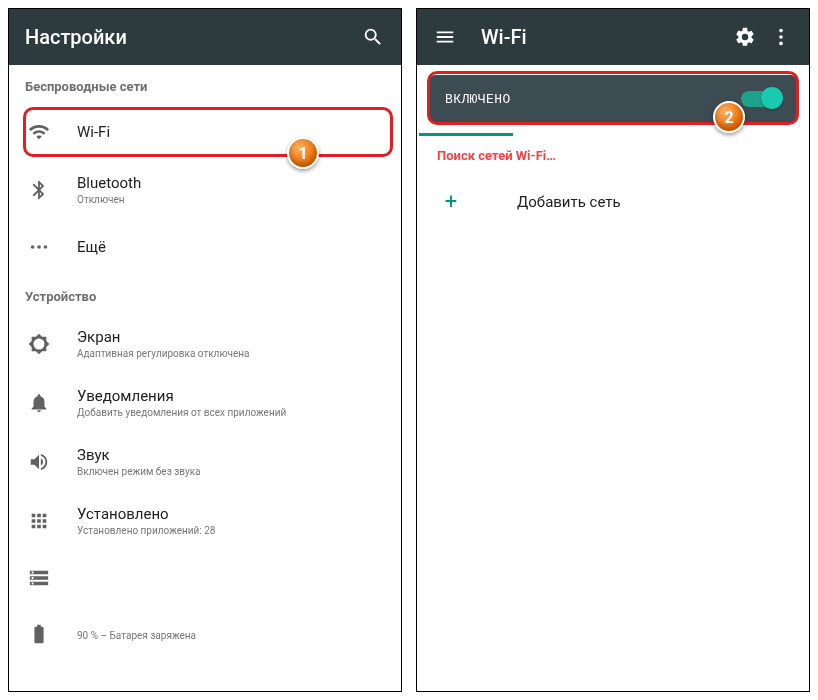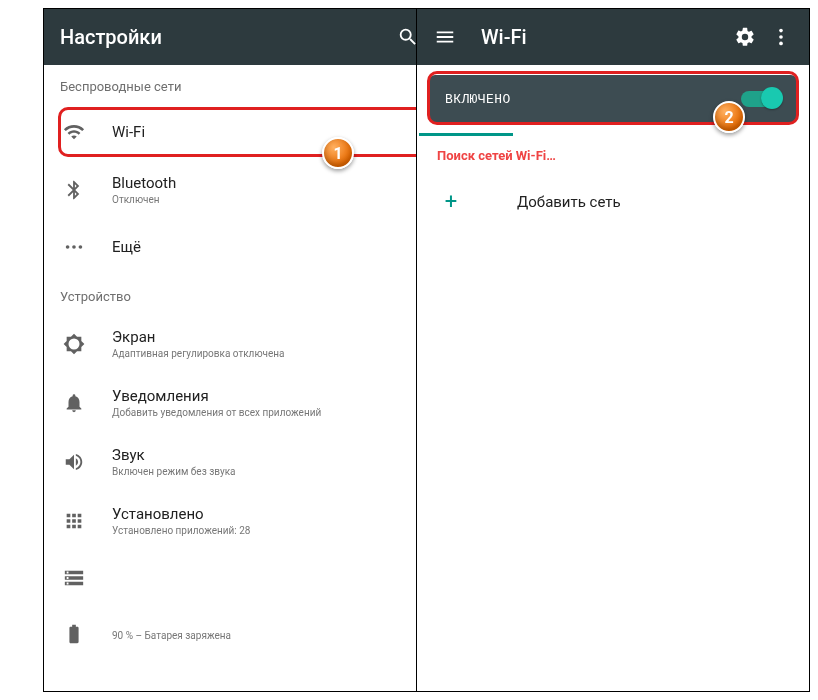--- a/index.html
+++ b/index.html
@@ -1,26 +1,26 @@
 <!DOCTYPE html>
 <html><head>
 <meta charset="utf-8">
 <style>
 * { margin: 0; padding: 0; box-sizing: border-box; font-family: Roboto, "Helvetica Neue", Arial, sans-serif; }
 body { background: #fff; width: 818px; height: 700px; position: relative; }
 .frame { position: absolute; border: 1px solid #000; background: #fff; overflow: hidden; }
-.frame1 { left: 8px; top: 8px; width: 394px; height: 684px; margin-left: 35px; }
+.frame1 { left: 8px; top: 8px; width: 394px; height: 684px; }
 .frame2 { left: 416px; top: 8px; width: 394px; height: 684px; }
 
 .appbar { background: #2d3a3e; color: #fff; height: 56px; display: flex; align-items: center; padding: 0 16px; }
 .appbar .title { font-size: 20px; font-weight: 500; flex: 1; }
 .appbar .iconbtn { width: 24px; height: 24px; display: flex; align-items: center; justify-content: center; margin-left: 12px; fill: #fff; color: #fff; }
 .appbar .iconbtn.left { margin-left: 0; margin-right: 24px; }
 
-.section-header { padding: 14px 16px 10px; font-size: 13px; color: #6f6f6f; }
+.section-header { padding: 14px 16px 10px; font-size: 13px; color: #6f6f6f; font-weight: bold; }
 
 .list { }
 .item { display: flex; align-items: center; padding: 14px 16px; min-height: 56px; }
 .item .item-icon { width: 28px; height: 28px; margin-right: 24px; display: flex; align-items: center; justify-content: center; color: #616161; fill: #616161; flex-shrink: 0; }
 .item .texts { display: flex; flex-direction: column; }
 .item .primary { font-size: 15px; color: #212121; }
 .item .secondary { font-size: 10px; color: #777; margin-top: 2px; }
 
 .highlight { border: 3px solid #e02020; border-radius: 10px; position: absolute; pointer-events: none; }
 .marker { position: absolute; width: 32px; height: 32px; border-radius: 50%; background: radial-gradient(circle at 35% 30%, #ffb060, #e86a00 70%); border: 2px solid #fff; box-shadow: 0 2px 4px rgba(0,0,0,.4), inset 0 -3px 6px rgba(0,0,0,.25); color: #fff; font-weight: 700; display: flex; align-items: center; justify-content: center; font-size: 16px; }

